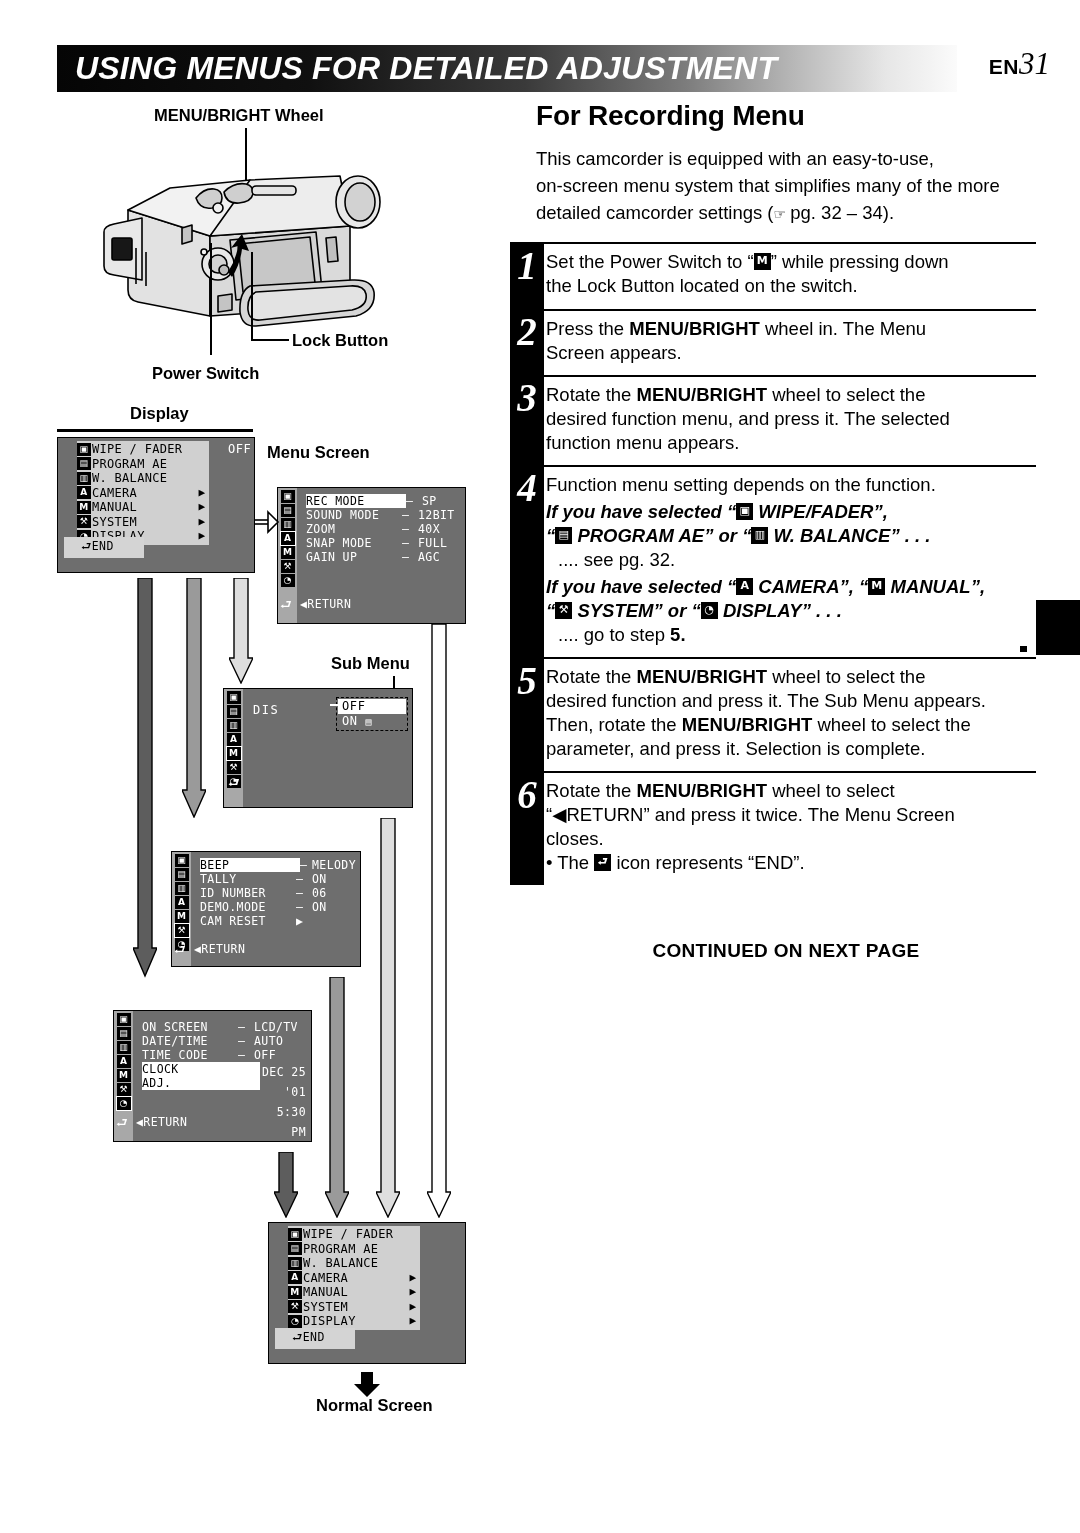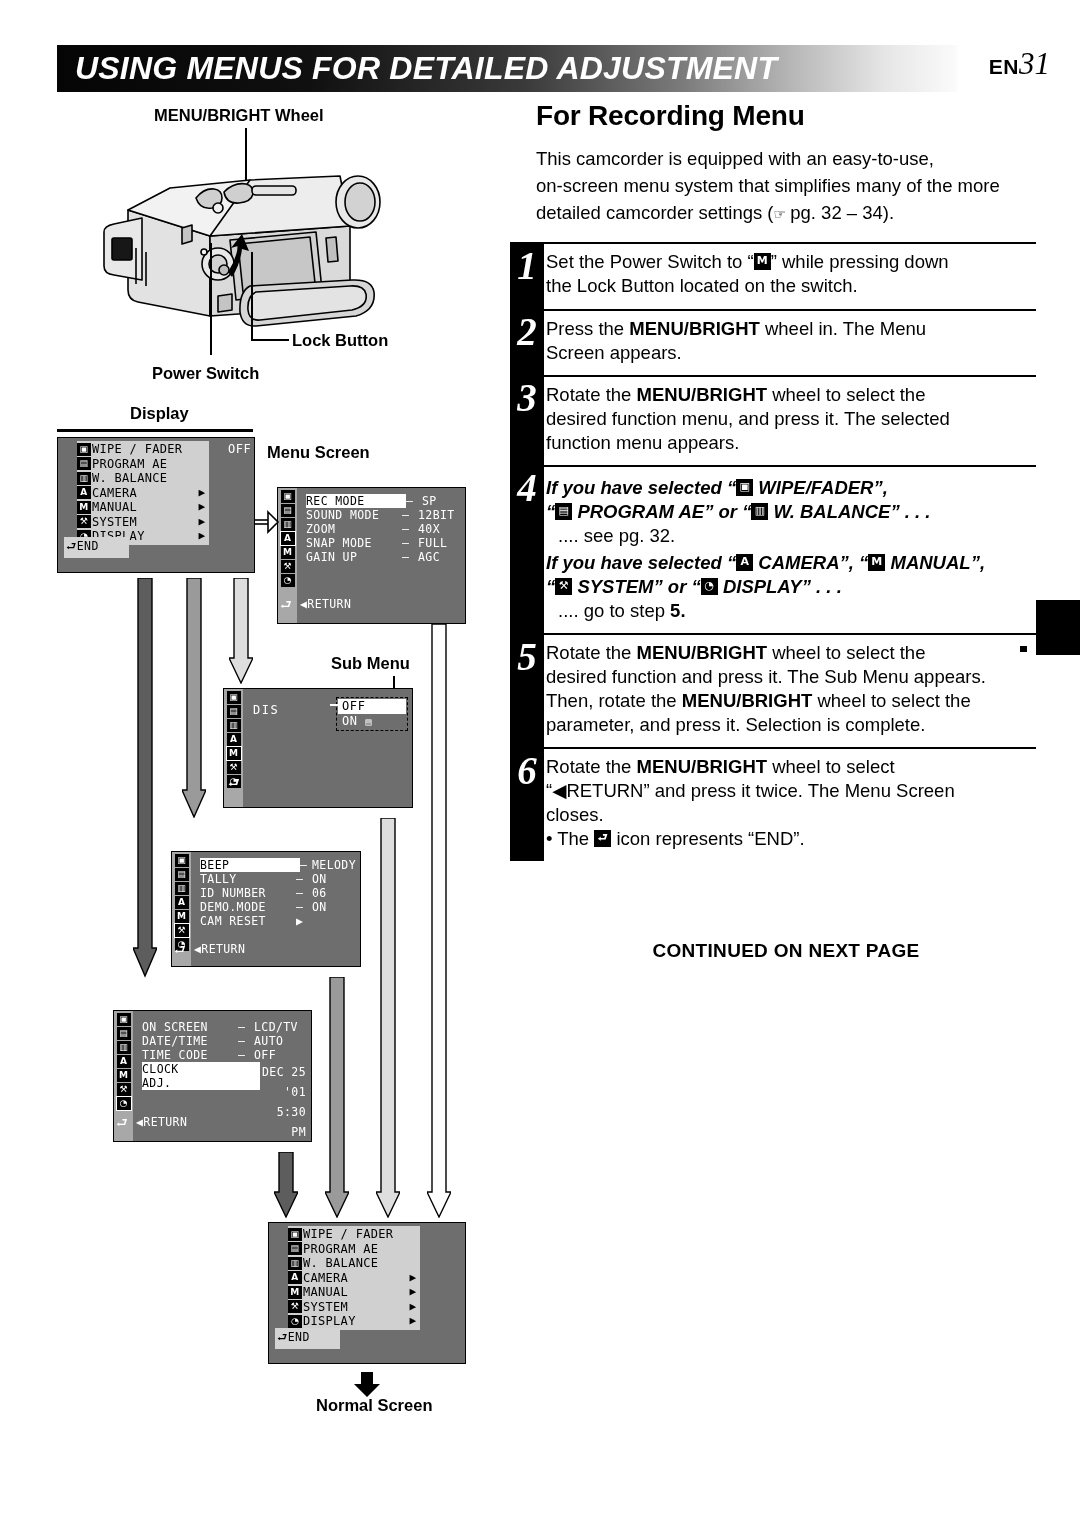--- a/index.html
+++ b/index.html
@@ -91,21 +91,21 @@
     text-align:center;font-family:"DejaVu Sans",sans-serif;font-weight:bold;position:relative;overflow:hidden;
   }
   .ricon.sel{outline:1.5px solid #fff;}
   .osd .rows{position:absolute;left:26px;right:4px;top:6px;}
   .orow{display:flex;font-size:11.5px;line-height:14px;color:#fff;letter-spacing:.4px;white-space:nowrap;}
   .orow .nm{min-width:96px;}
   .orow .dash{width:16px;}
   .orow .vl{}
   .orow.hl .nm{background:#fff;color:#000;padding-right:4px;}
   .osd .endrow{position:absolute;left:22px;bottom:20px;font-size:11.5px;color:#fff;letter-spacing:.4px;}
-  .endbox{background:#d4d4d4;color:#000;padding:1px 30px 1px 2px;display:inline-block;}
+  .endbox{background:#d4d4d4;color:#000;padding:1px 30px 1px 17px;display:inline-block;}
   .retbox{color:#fff;}
   .arrw{font-family:"DejaVu Sans",sans-serif;}
 
   
   .osd .menulist{position:absolute;left:19px;top:3px;background:#d0d0d0;padding:1px 0;}
   .mrow{display:flex;align-items:center;font-size:12px;line-height:14.5px;color:#000;letter-spacing:.3px;white-space:nowrap;}
   .mrow .mi{width:14px;height:13px;background:#000;color:#fff;font-size:9px;line-height:13px;text-align:center;
             font-family:"DejaVu Sans",sans-serif;font-weight:bold;margin-right:1px;position:relative;overflow:hidden;}
   .mrow .mt{flex:1;padding-right:6px;}
   .mrow .mc{width:14px;text-align:center;font-size:11px;}
@@ -504,20 +504,21 @@
         <div class="step-body">
           <span>Rotate the </span><b>MENU/BRIGHT</b><span> wheel to select the</span><br>
           <span>desired function menu, and press it. The selected</span><br>
           <span>function menu appears.</span>
         </div>
       </div>
 
       <div class="step">
         <div class="step-num">4</div>
         <div class="step-body">
+          <div>Function menu setting depends on the function.</div>
           <div class="ital sub-ln">
             <span>If you have selected “</span><span class="gl">▣</span><span> WIPE/FADER”,</span><br>
             <span>“</span><span class="gl">▤</span><span> PROGRAM AE” or “</span><span class="gl">▥</span><span> W. BALANCE” . . .</span>
           </div>
           <div class="indent">.... see pg. 32.</div>
           <div class="ital sub-ln">
             <span>If you have selected “</span><span class="gl">A</span><span> CAMERA”, “</span><span class="gl">M</span><span> MANUAL”,</span><br>
             <span>“</span><span class="gl">⚒</span><span> SYSTEM” or “</span><span class="gl">◔</span><span> DISPLAY” . . .</span>
           </div>
           <div class="indent"><span>.... go to step </span><b>5.</b></div>

